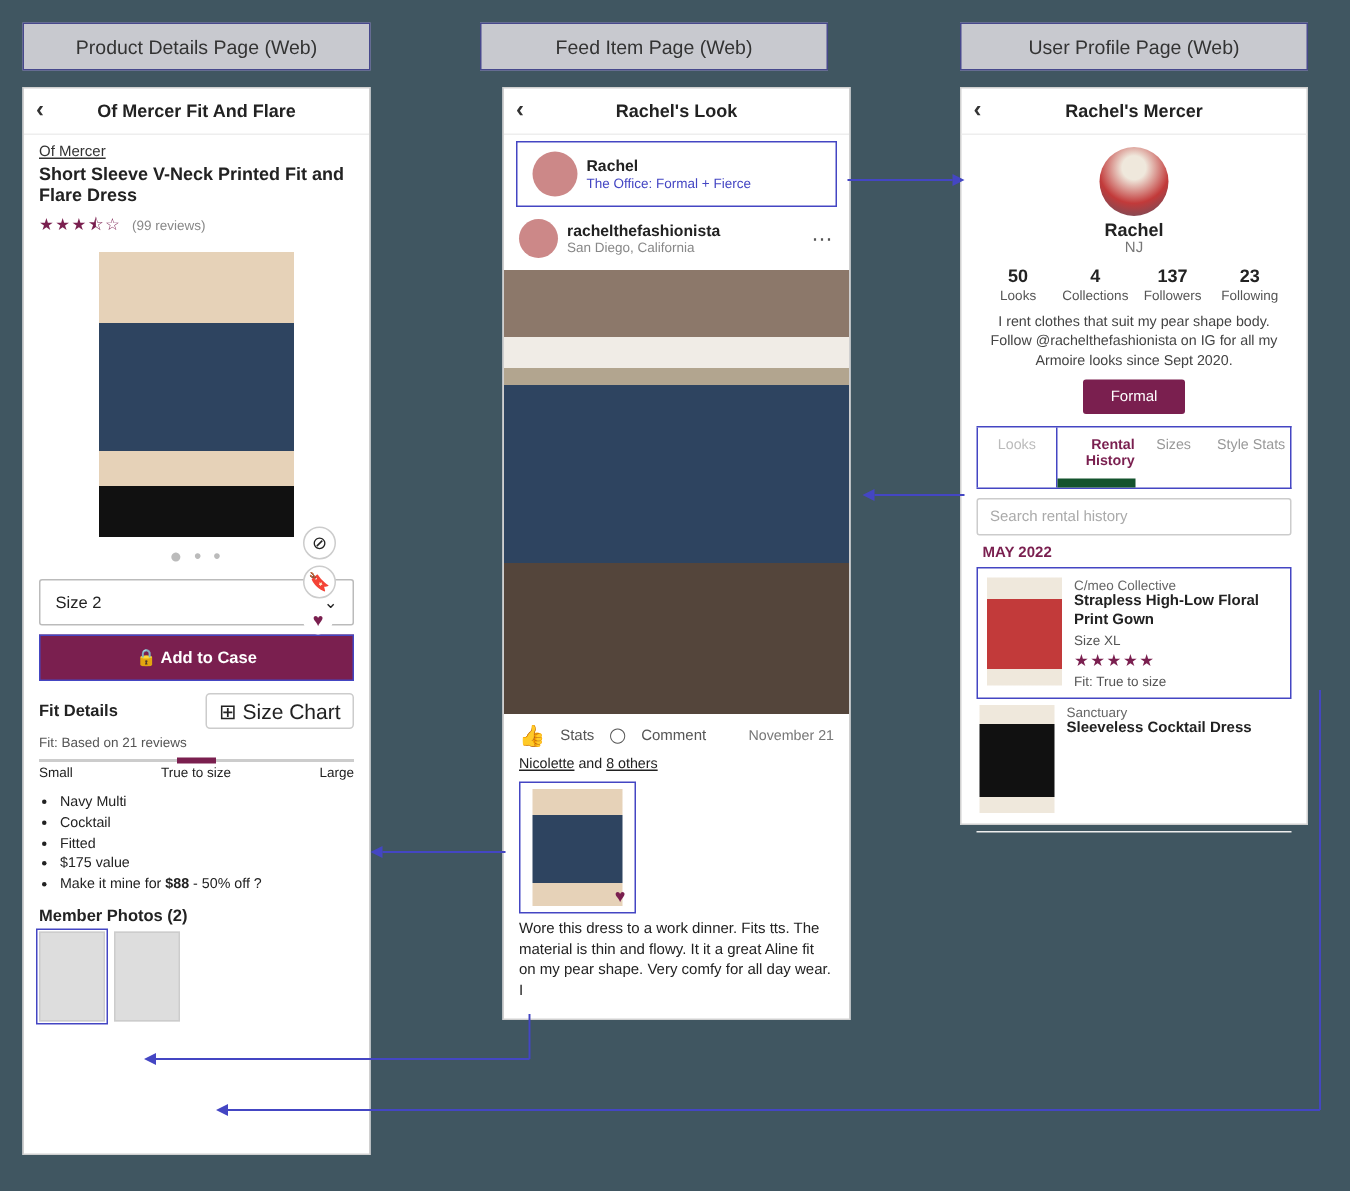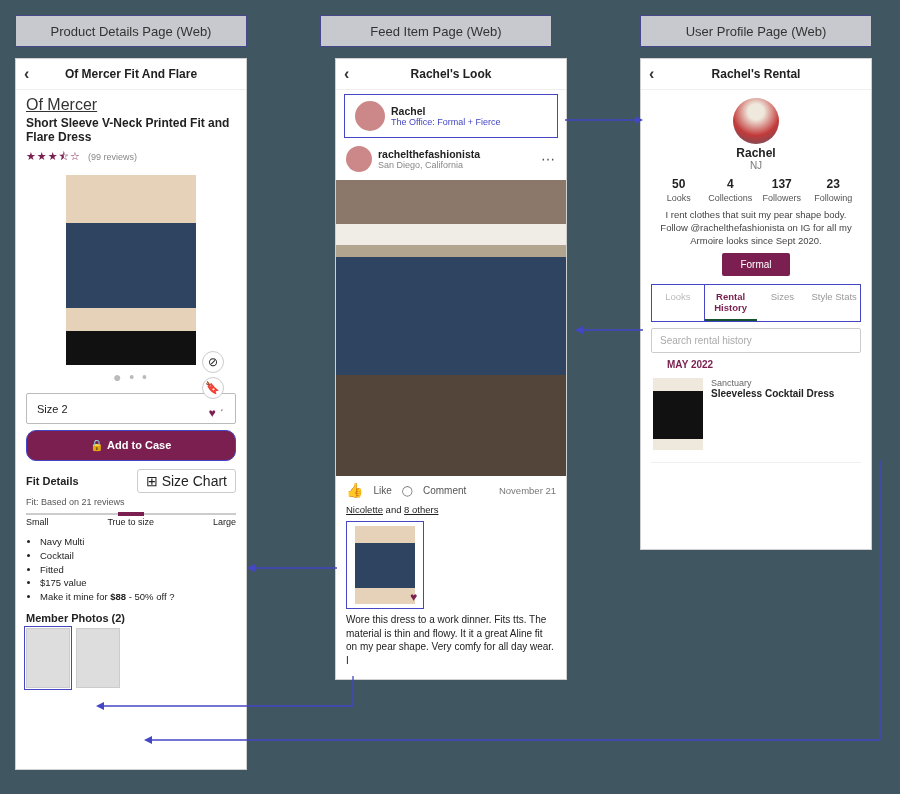--- a/index.html
+++ b/index.html
@@ -9,30 +9,30 @@
 .col-label{position:absolute;top:15px;width:230px;height:30px;background:#c8c9cf;border:1px solid #47488c;color:#333;font-size:13px;display:flex;align-items:center;justify-content:center;}
 
 
 .screen{position:absolute;top:58px;width:230px;background:#fff;border:1px solid #d0d0d0;}
 .screen .bar{height:30px;display:flex;align-items:center;justify-content:center;position:relative;border-bottom:1px solid #eee;font-weight:600;font-size:12px;}
 .screen .bar .back{position:absolute;left:8px;top:6px;font-size:16px;font-weight:700;color:#333;cursor:pointer;}
 
 
 #pd{left:15px;height:710px;}
 #pd .body{padding:6px 10px 10px;}
-#pd .brand{font-size:16px;text-decoration:underline;color:#333;}
+#pd .brand{font-size:10px;text-decoration:underline;color:#333;}
 #pd .title{font-weight:700;font-size:12px;margin:2px 0 4px;}
 #pd .stars{color:#7a1f4f;letter-spacing:1px;font-size:11px;}
 #pd .revcount{color:#888;font-size:9px;margin-left:4px;}
 #pd .prodimg{margin:8px auto 0;width:130px;height:190px;background:linear-gradient(180deg,#e6d2b8 0 25%,#2e4460 25% 70%,#e6d2b8 70% 82%,#111 82% 100%);}
 #pd .iconcol{position:absolute;right:22px;top:292px;display:flex;flex-direction:column;gap:4px;}
 #pd .iconcol span{width:20px;height:20px;border:1px solid #ccc;border-radius:50%;display:flex;align-items:center;justify-content:center;font-size:12px;background:#fff;}
 #pd .dots{text-align:center;color:#bbb;font-size:14px;letter-spacing:2px;margin:4px 0 8px;}
 #pd .sizebox{border:1px solid #bbb;border-radius:2px;padding:8px 10px;display:flex;justify-content:space-between;align-items:center;font-size:11px;margin-bottom:6px;cursor:pointer;}
-#pd .addbtn{background:#7a1f4f;color:#fff;border:1px solid #4446c3;border-radius:10px;padding:8px 16px;text-align:center;font-weight:600;font-size:11px;margin-bottom:8px;cursor:pointer;}
+#pd .addbtn{background:#7a1f4f;color:#fff;border:1px solid #4446c3;border-radius:0;padding:8px 16px;text-align:center;font-weight:600;font-size:11px;margin-bottom:8px;cursor:pointer;}
 #pd .fitdrow{display:flex;justify-content:space-between;align-items:center;}
 #pd .fitdrow h4{margin:0;font-size:11px;font-weight:700;}
 #pd .chartbtn{border:1px solid #ccc;border-radius:3px;padding:3px 8px;font-size:14px;cursor:pointer;}
 #pd .fitmeta{font-size:9px;color:#555;margin:4px 0 6px;}
 #pd .slider{position:relative;height:2px;background:#ccc;margin:6px 0 2px;}
 #pd .slider .seg{position:absolute;left:44%;width:12%;height:4px;top:-1px;background:#7a1f4f;}
 #pd .sl-labels{display:flex;justify-content:space-between;font-size:9px;margin-bottom:8px;gap:12px;}
 #pd ul.bul{margin:2px 0 8px 14px;padding:0;font-size:9.5px;line-height:1.45;}
 #pd ul.bul b{font-weight:700;}
 #pd h5.mp{font-size:11px;font-weight:700;margin:0 0 4px;}
@@ -69,24 +69,24 @@
 #pr .pname{text-align:center;font-weight:700;font-size:12px;}
 #pr .ploc{text-align:center;font-size:10px;color:#777;margin-bottom:6px;}
 #pr .stats{display:flex;justify-content:space-between;padding:0 2px;margin-bottom:6px;}
 #pr .stats div{text-align:center;flex:1;}
 #pr .stats b{display:block;font-size:12px;font-weight:700;}
 #pr .stats span{font-size:9px;color:#555;}
 #pr .bio{font-size:9.5px;text-align:center;color:#444;line-height:1.35;padding:0 4px;margin-bottom:6px;}
 #pr .follow{display:block;margin:0 auto 8px;background:#7a1f4f;color:#fff;border:none;padding:6px 18px;font-size:10px;border-radius:2px;cursor:pointer;}
 #pr .tabs{display:flex;border:1px solid #4446c3;border-left:none;border-top:1px solid #4446c3;font-size:9.5px;}
 #pr .tabs div{flex:1;text-align:center;padding:6px 0;color:#999;}
-#pr .tabs div.act{color:#7a1f4f;font-weight:700;border-bottom:2px solid #14532d;}
+#pr .tabs div.act{color:#7a1f4f;font-weight:700;border-bottom:6px solid #14532d;text-align:right;}
 #pr .tabs div:first-child{border:1px solid #4446c3;border-top:none;border-bottom:none;color:#bbb;}
 #pr .search{margin:6px 0;border:1px solid #ccc;border-radius:2px;padding:6px 8px;font-size:10px;color:#aaa;}
-#pr .month{color:#7a1f4f;font-weight:700;font-size:10px;margin:4px 16px;}
+#pr .month{color:#7a1f4f;font-weight:700;font-size:10px;margin:4px 4px;}
 #pr .rental{display:flex;gap:8px;padding:4px 2px 12px;border-bottom:1px solid #eee;}
 #pr .rental.boxed{border:1px solid #4446c3;padding:6px;}
 #pr .rental .rimg{width:50px;height:72px;background:#ddd;flex:none;}
 #pr .rental .rimg.red{background:linear-gradient(180deg,#efe8dc 0 20%,#c23a3a 20% 85%,#efe8dc 85% 100%);} 
 #pr .rental .rimg.blk{background:linear-gradient(180deg,#efe8dc 0 18%,#111 18% 85%,#efe8dc 85% 100%);} 
 #pr .rental .meta .br{font-size:9px;color:#666;}
 #pr .rental .meta .nm{font-size:10px;font-weight:700;line-height:1.25;}
 #pr .rental .meta .sz{font-size:9px;color:#555;margin:2px 0;}
 #pr .rental .meta .st{color:#7a1f4f;font-size:11px;letter-spacing:1px;}
 #pr .rental .meta .ft{font-size:9px;color:#555;margin-top:2px;}
@@ -173,40 +173,40 @@
       <div class="av"></div>
       <div>
         <div class="auth-name">rachelthefashionista</div>
         <div class="auth-sub gray">San Diego, California</div>
       </div>
       <span class="more">⋯</span>
     </div>
     <div class="photo"></div>
     <div class="actions">
       <span class="thumb">👍</span>
-      <span>Like</span>
+      <span>Stats</span>
       <span>◯</span>
       <span>Comment</span>
       <span class="date">November 21</span>
     </div>
     <div class="likedby">
       <u>Nicolette</u><span> and </span><u>8 others</u>
     </div>
     <div class="prodthumb">
       <div class="mini"></div>
       <span class="heart">♥</span>
     </div>
     <div class="caption">Wore this dress to a work dinner. Fits tts. The material is thin and flowy. It it a great Aline fit on my pear shape. Very comfy for all day wear. I</div>
   </div>
 </div>
 
 <div class="screen" id="pr">
   <div class="bar">
     <span class="back">‹</span>
-    <span>Rachel's Rental</span>
+    <span>Rachel's Mercer</span>
   </div>
   <div class="body">
     <div class="pav"></div>
     <div class="pname">Rachel</div>
     <div class="ploc">NJ</div>
     <div class="stats">
       <div><b>50</b><span>Looks</span></div>
       <div><b>4</b><span>Collections</span></div>
       <div><b>137</b><span>Followers</span></div>
       <div><b>23</b><span>Following</span></div>
@@ -214,20 +214,30 @@
     <div class="bio">I rent clothes that suit my pear shape body. Follow @rachelthefashionista on IG for all my Armoire looks since Sept 2020.</div>
     <button class="follow">Formal</button>
     <div class="tabs">
       <div>Looks</div>
       <div class="act">Rental History</div>
       <div>Sizes</div>
       <div>Style Stats</div>
     </div>
     <div class="search">Search rental history</div>
     <div class="month">MAY 2022</div>
+    <div class="rental boxed">
+      <div class="rimg red"></div>
+      <div class="meta">
+        <div class="br">C/meo Collective</div>
+        <div class="nm">Strapless High-Low Floral Print Gown</div>
+        <div class="sz">Size XL</div>
+        <div class="st">★★★★★</div>
+        <div class="ft">Fit: True to size</div>
+      </div>
+    </div>
     <div class="rental">
       <div class="rimg blk"></div>
       <div class="meta">
         <div class="br">Sanctuary</div>
         <div class="nm">Sleeveless Cocktail Dress</div>
       </div>
     </div>
   </div>
 </div>
 

